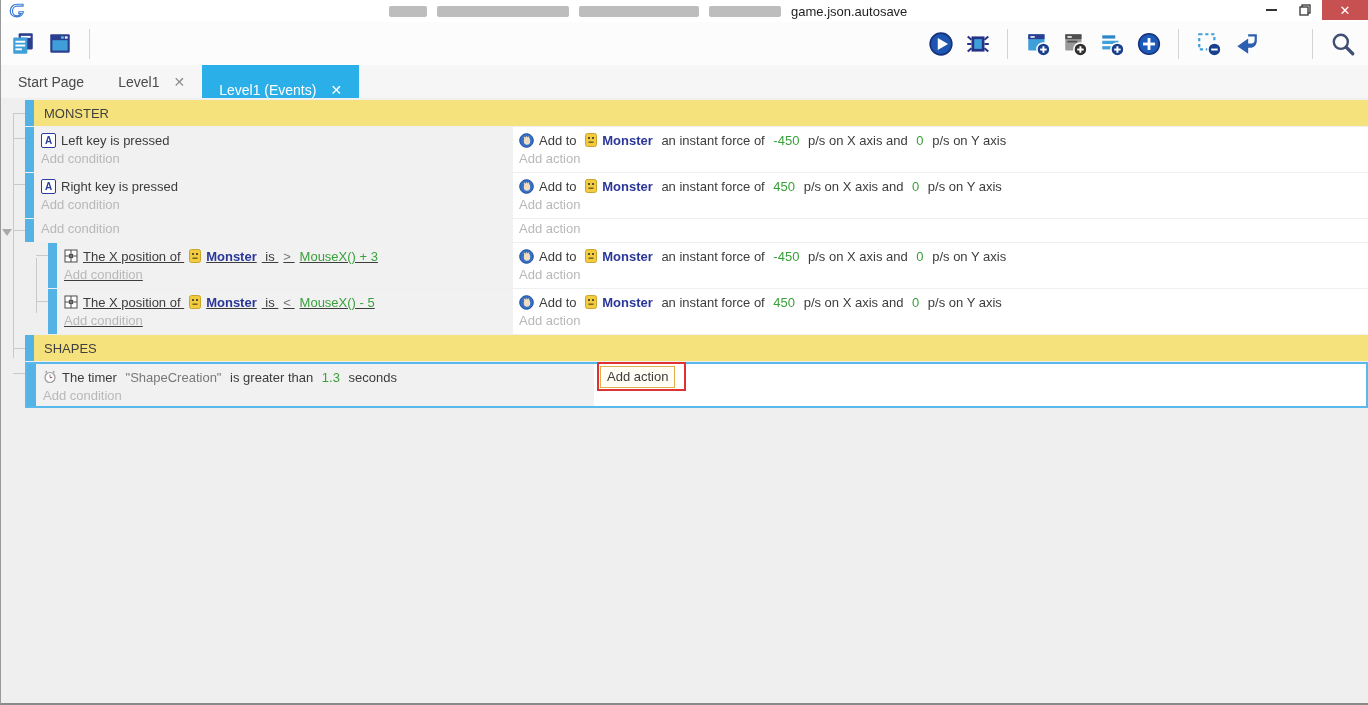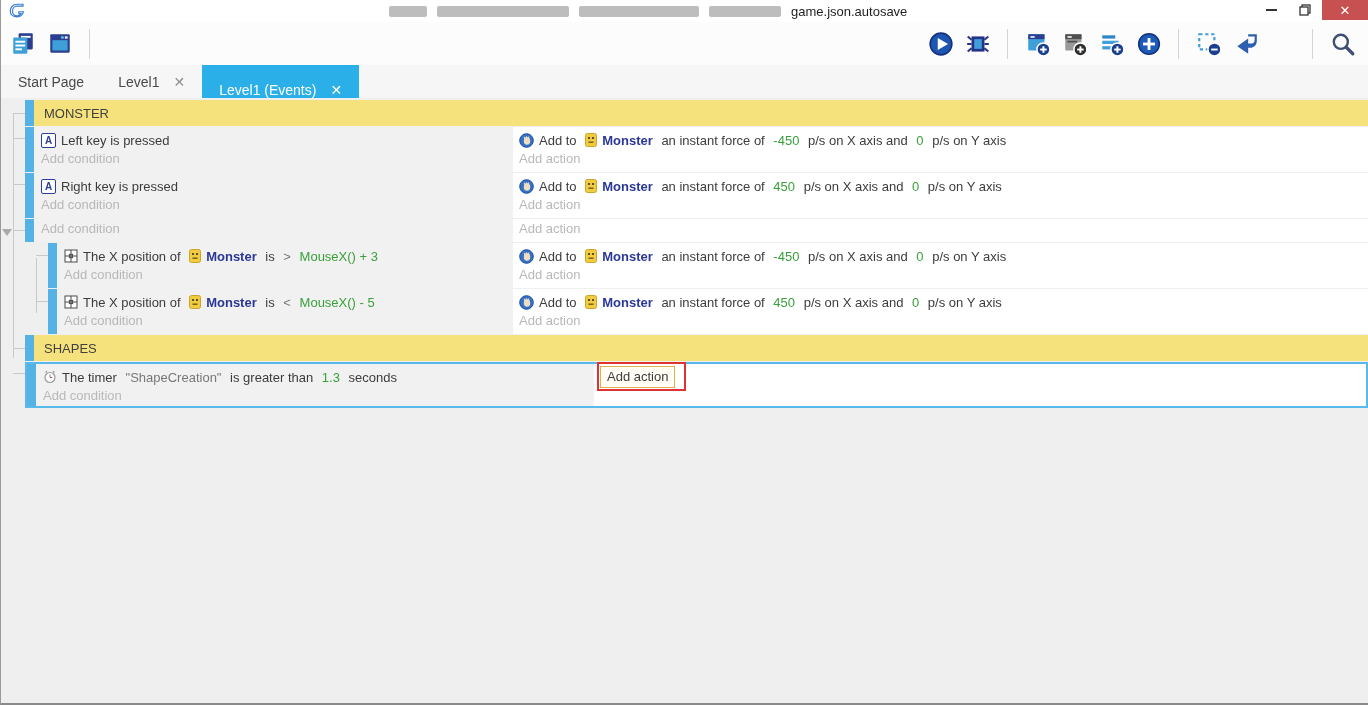--- a/index.html
+++ b/index.html
@@ -41,21 +41,21 @@
   .tree-vline { position:absolute; width:1px; background:#c9c9c9; }
   .tree-collapse { position:absolute; width:0; height:0; border-left:5px solid transparent; border-right:5px solid transparent; border-top:7px solid #a9a9a9; }
   .row { display:flex; margin-bottom:1px; }
   .gutter { width:24px; flex:none; position:relative; }
   .stub { position:absolute; left:12px; top:12px; width:12px; border-top:1px solid #c9c9c9; }
   .indent { width:23px; flex:none; position:relative; }
   .sub-stub { position:absolute; left:11px; top:12px; width:12px; border-top:1px solid #c9c9c9; }
   .bar { width:9px; flex:none; background:#54b2e5; }
   .grp-head { flex:1; background:#f6e27d; display:flex; align-items:center; padding-left:10px; color:#3f3f3f; height:26px; }
   .cond { width:479px; flex:none; background:#f1f1f1; padding:2px 6px 2px 7px; }
-  .row.sub .cond { width:456px; }
+  .row.sub .cond { width:456px;text-decoration:underline; }
   .act { flex:1; background:#ffffff; padding:2px 6px 2px 6px; }
   .line1 { height:22px; display:flex; align-items:center; gap:5px; white-space:nowrap; }
   .line2 { height:19px; display:flex; }
   .placeholder { color:#b8b8b8; }
   .seg-normal { color:#3c3c3c; }
   .seg-param { color:#787878; }
   .seg-object { color:#2a3698; font-weight:bold; }
   .seg-value { color:#3aa03b; }
   .seg { white-space:pre; }
   .icon { display:inline-flex; align-items:center; }

